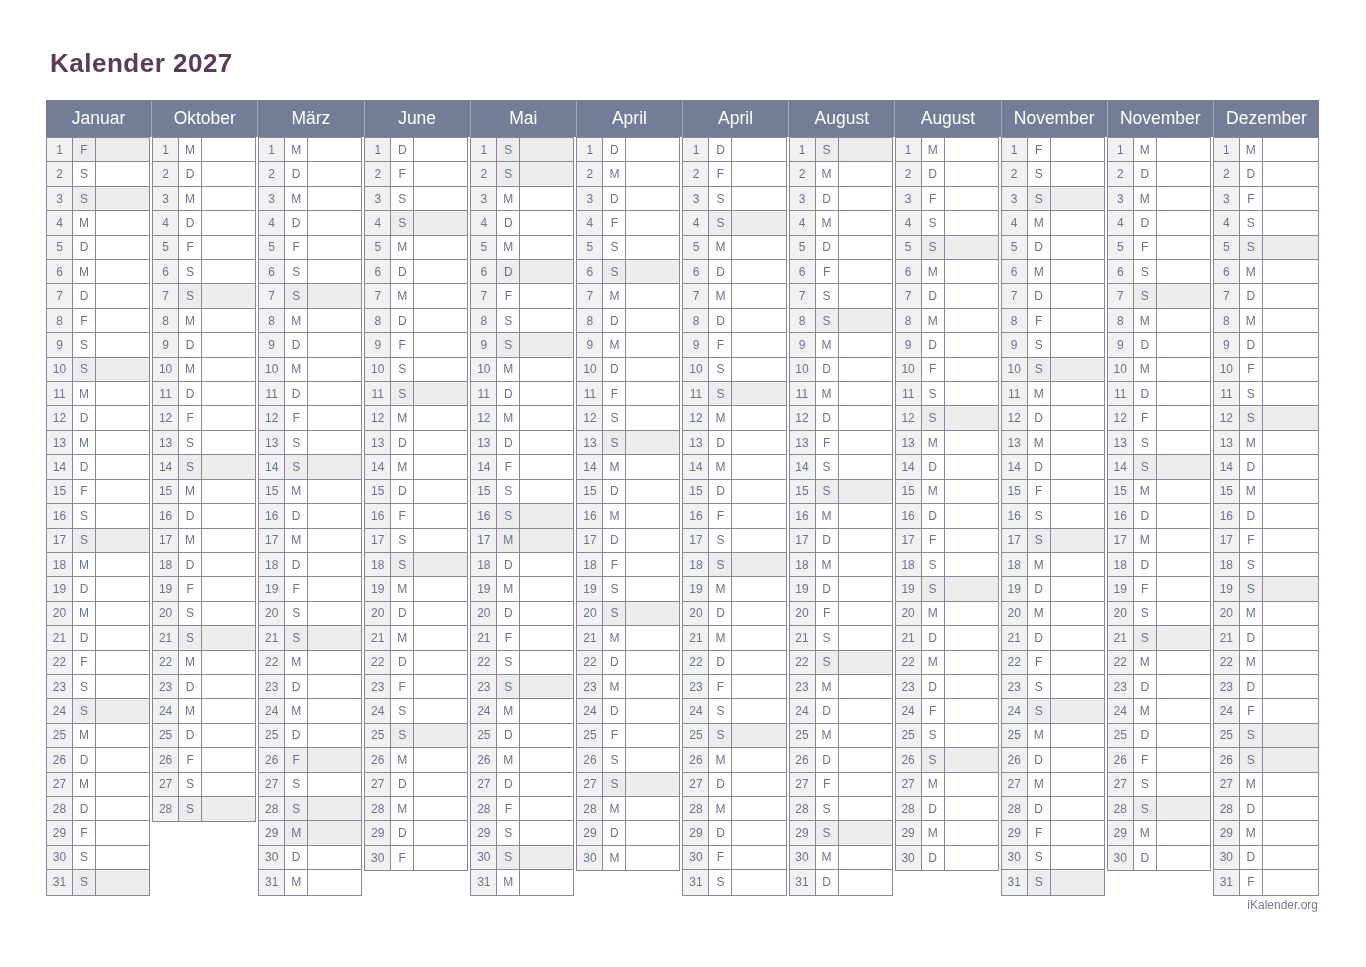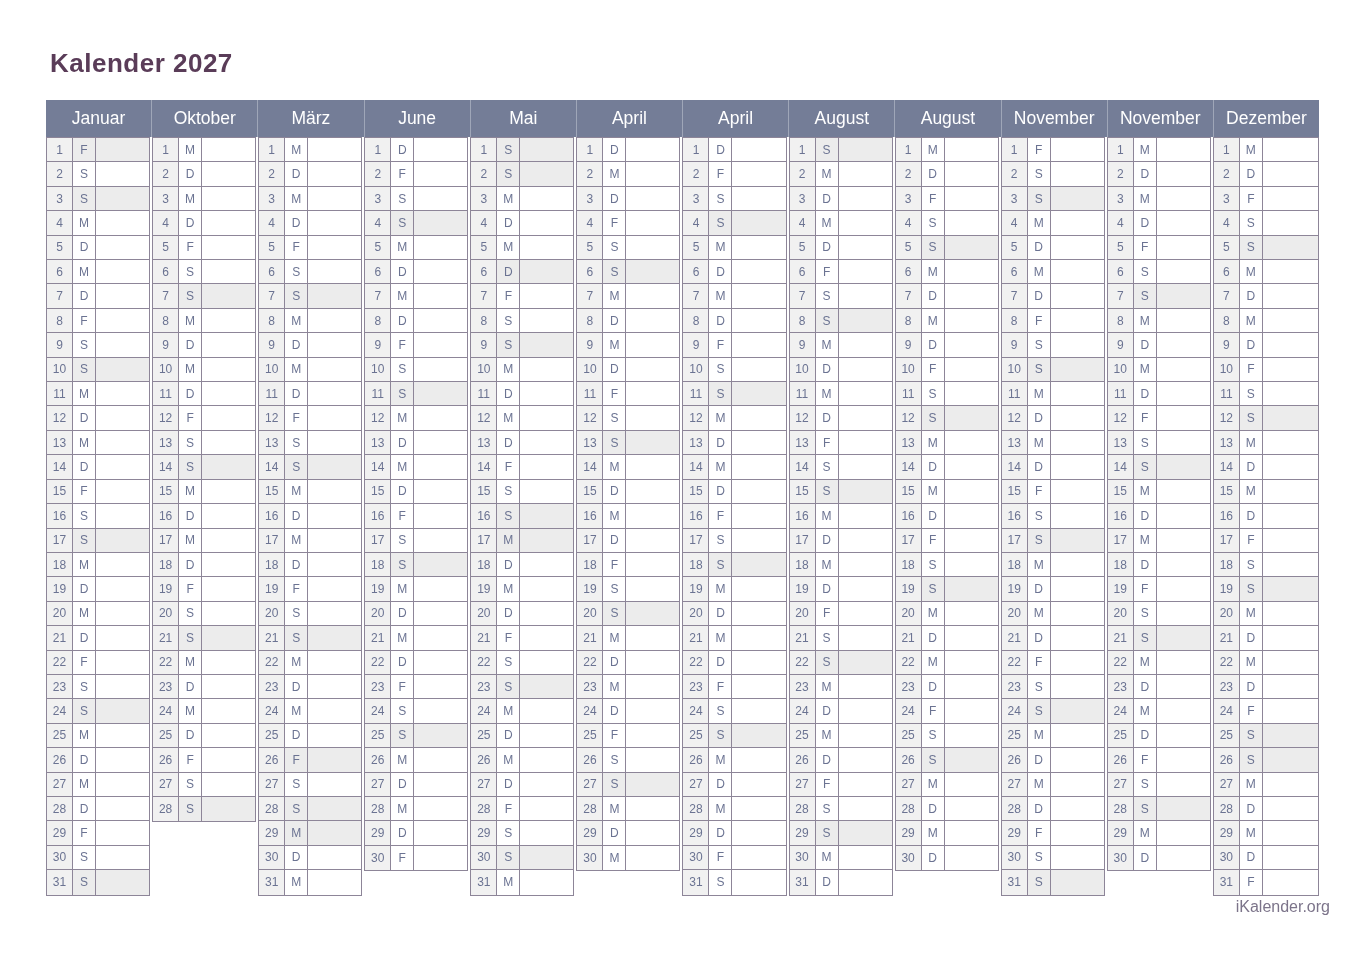--- a/index.html
+++ b/index.html
@@ -57,22 +57,22 @@
     border-right:1px solid var(--border);
   }
   .cell.letter{
     width:23px;background:#ffffff;
     border-right:1px solid var(--border);
   }
   .cell.note{flex:1;background:#ffffff;}
   .day-row.hl .cell.letter,
   .day-row.hl .cell.note{background:var(--hl-bg);}
   .footer-brand{
-    position:absolute;right:36px;top:898px;
-    font-size:16px;color:var(--footer-color);
+    position:absolute;right:48px;top:898px;
+    font-size:12px;color:var(--footer-color);
   }
 </style>
 </head>
 <body>
 
 <h1 class="page-title">Kalender 2027</h1>
 
 <div class="calendar">
   <div class="month-headers" id="month-headers">
       <div class="month-header">Januar</div>

